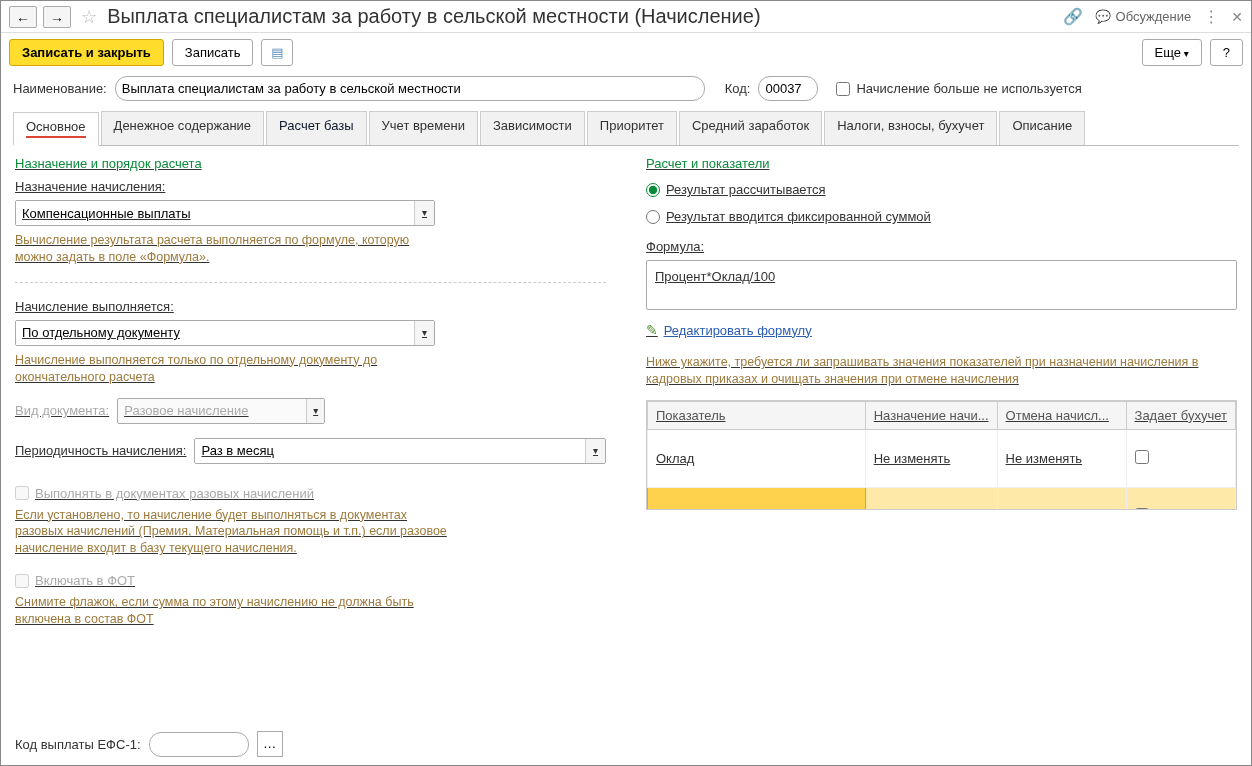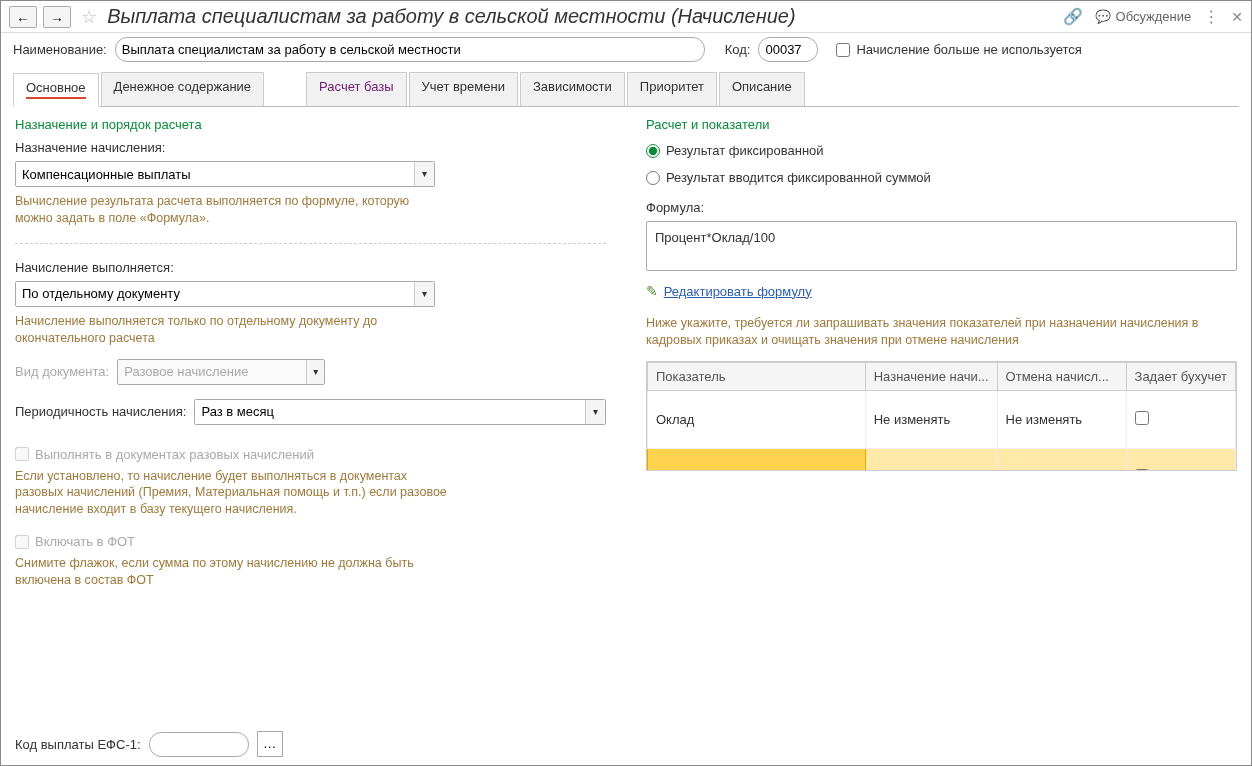--- a/index.html
+++ b/index.html
@@ -2,21 +2,21 @@
 <html><head>
 <meta charset="utf-8">
 <style>
   * { box-sizing: border-box; margin: 0; padding: 0; }
   body { font-family: Arial, sans-serif; font-size: 13px; color: #333; background: #fff; }
   .window { width: 1252px; height: 766px; border: 1px solid #888; display: flex; flex-direction: column; overflow:hidden;}
   
   .titlebar { display: flex; align-items: center; padding: 4px 8px; border-bottom: 1px solid #ddd; gap:6px;}
   .nav-btn { width: 28px; height: 22px; border: 1px solid #aaa; background: #f5f5f5; font-size: 14px; line-height: 18px; cursor: pointer; border-radius: 2px;}
   .star-icon { color: #bbb; font-size: 18px; margin: 0 4px; }
-  .title { font-size: 20px; flex: 1; font-style: italic; }
+  .title { font-size: 20px; flex: 1; }
   .titlebar-right { display:flex; align-items:center; gap:12px;}
   .link-icon{ color:#888; font-size:16px;}
   .discussion{ color:#666; font-size:13px; display:flex; align-items:center; gap:4px; cursor:pointer;}
   .kebab{ font-size:16px; color:#888; cursor:pointer;}
   .close-x{ font-size:14px; color:#888; cursor:pointer;}
   
   .toolbar { display: flex; align-items: center; padding: 6px 8px; gap: 8px; }
   .btn { padding: 5px 12px; border: 1px solid #aaa; background: #fff; cursor: pointer; border-radius: 3px; font-size:13px;}
   .btn-primary { background: #ffdd2d; border-color: #d4a500; font-weight: bold; }
   .btn-icon{ width:32px; padding:5px 0; text-align:center; color:#5b8db8;}
@@ -28,24 +28,24 @@
   input[type="text"].tf { border: 1px solid #aaa; padding: 4px 6px; font-size:13px; border-radius:12px;}
   .name-field{ flex: 0 0 590px;}
   .code-field{ width:60px;}
   .chk{ display:flex; align-items:center; gap:6px; margin-left:10px;}
   input[type=checkbox]{ width:14px; height:14px;}
   
   .tabs { display: flex; border-bottom: 1px solid #bbb; margin: 6px 12px 0;}
   .tab { padding: 6px 12px; border: 1px solid #ccc; background: #f1f1f1; margin-right:2px; cursor: pointer; border-bottom:none; font-size:13px;}
   .tab.active { background: #fff; border-bottom: 2px solid #fff; position:relative; top:1px;}
   .tab.active-underline::after{ content:""; display:block; height:2px; background:#d43; margin-top:2px;}
-  .tab.disabled{ color:#701a75;margin-left:40px;}
+  .tab.disabled{ color:#0f172a;}
   
   .content { flex: 1; display: flex; padding: 10px 14px; gap: 40px; overflow:hidden;}
-  .col { flex: 1; display: flex; flex-direction: column; gap: 6px; min-width:0;}
+  .col { flex: 1; display: flex; flex-direction: column; gap: 6px; min-width:0;text-decoration:underline;}
   .section-header { color: #0a8a3a; font-size:13px; margin-bottom:2px;}
   .hint { color: #9d7a3c; font-size: 12.5px; line-height:1.35;}
   .divider-dashed{ border-top:1px dashed #ccc; margin: 10px 0;}
   
   .select-row{ display:flex; align-items:center;}
   .select-box{ display:flex; border:1px solid #aaa; border-radius:2px; overflow:hidden; }
   .select-input{ border:none; padding:4px 6px; font-size:13px; flex:1;}
   .select-arrow{ width:20px; border-left:1px solid #ccc; background:#f5f5f5; text-align:center; font-size:10px; line-height:24px; cursor:pointer;}
   .sel-420{ width:420px;}
   .sel-full{ flex:1;}
@@ -86,39 +86,49 @@
       <span class="link-icon">🔗</span>
       <span class="discussion">
         <span>💬</span>
         <span>Обсуждение</span>
       </span>
       <span class="kebab">⋮</span>
       <span class="close-x">✕</span>
     </div>
   </div>
 
+  <div class="toolbar">
+    <button class="btn btn-primary">Записать и закрыть</button>
+    <button class="btn">Записать</button>
+    <button class="btn btn-icon">▤</button>
+    <span class="toolbar-spacer"></span>
+    <button class="btn btn-more">Еще</button>
+    <button class="btn">?</button>
+  </div>
 
   <div class="fields-row">
     <span class="lbl">Наименование:</span>
     <input type="text" class="tf name-field" value="Выплата специалистам за работу в сельской местности" style="">
     <span class="lbl" style="margin-left:12px">Код:</span>
     <input type="text" class="tf code-field" value="00037" style="">
     <label class="chk">
       <input type="checkbox" style="">
       <span>Начисление больше не используется</span>
     </label>
   </div>
 
   <div class="tabs">
     <div class="tab active active-underline">Основное</div>
     <div class="tab">Денежное содержание</div>
     <div class="tab disabled">Расчет базы</div>
     <div class="tab">Учет времени</div>
     <div class="tab">Зависимости</div>
     <div class="tab">Приоритет</div>
+    <div class="tab">Средний заработок</div>
+    <div class="tab">Налоги, взносы, бухучет</div>
     <div class="tab">Описание</div>
   </div>
 
   <div class="content">
 
     <div class="col">
       <div class="section-header">Назначение и порядок расчета</div>
       <div class="lbl">Назначение начисления:</div>
       <div class="select-box sel-420">
         <input class="select-input" value="Компенсационные выплаты" style="">
@@ -159,21 +169,21 @@
         <input type="checkbox" disabled="" style="">
         <span>Включать в ФОТ</span>
       </label>
       <div class="hint" style="max-width:440px">Снимите флажок, если сумма по этому начислению не должна быть включена в состав ФОТ</div>
     </div>
 
     <div class="col">
       <div class="section-header">Расчет и показатели</div>
       <label class="radio-row">
         <input type="radio" name="rcalc" checked="" style="">
-        <span>Результат фиксированной</span>
+        <span>Результат рассчитывается</span>
       </label>
       <label class="radio-row">
         <input type="radio" name="rcalc" style="">
         <span>Результат вводится фиксированной суммой</span>
       </label>
       <div class="lbl" style="margin-top:6px">Формула:</div>
       <div class="formula-box">Процент*Оклад/100</div>
       <div class="edit-formula">
         <span class="pencil">✎</span>
         <a href="#">Редактировать формулу</a>

